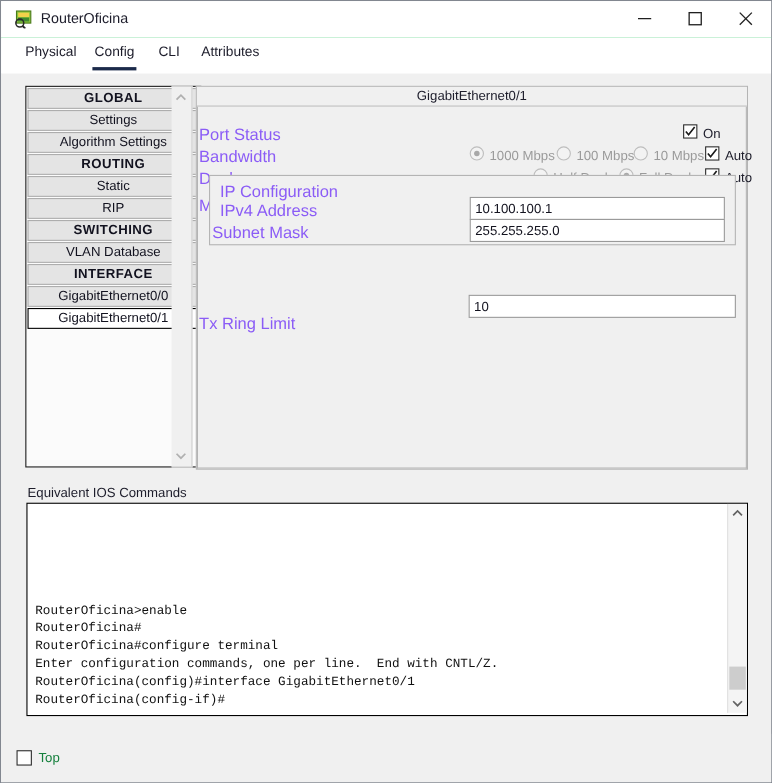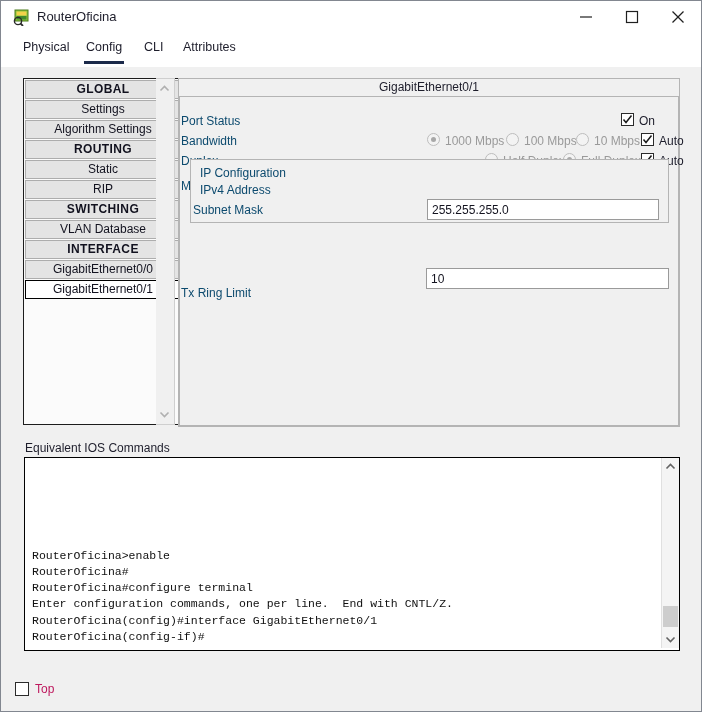--- a/index.html
+++ b/index.html
@@ -192,22 +192,22 @@
     width: 500px;
     height: 329px;
     box-sizing: border-box;
     border: 1px solid #b4b4b4;
     border-top: none;
     background: #f0f0f0;
   }
 
   .row-label {
     position: absolute;
-    font-size: 12px;
-    color: #0c4a6e;
+    font-size: 15px;
+    color: #8b5cf6;
     white-space: nowrap;
   }
 
   
   .ckbox {
     position: absolute;
     width: 13px; height: 13px;
     box-sizing: border-box;
     background: #ffffff;
     border: 1px solid #2b2b2b;
@@ -342,21 +342,21 @@
     width: 14px; height: 14px;
     box-sizing: border-box;
     background: #ffffff;
     border: 1px solid #2b2b2b;
     cursor: default;
   }
   #top-label {
     position: absolute;
     left: 34px; top: 15px;
     font-size: 12px;
-    color: #be185d;
+    color: #15803d;
   }
 </style>
 </head>
 <body>
 
 <div id="window">
 
   <div id="titlebar">
     <span id="titlebar-icon">
       <svg width="17" height="17" viewBox="0 0 17 17">
@@ -463,20 +463,21 @@
           </svg>
         </div>
         <div class="ck-label" style="left:479px; top:57px;">Auto</div>
 
         <div class="row-label" style="left:1px; top:82px;">MAC Address</div>
         <input class="tinput" style="left: 247px; top: 77px; width: 242px;" readonly="" value="00D0.58C0.C902">
 
         <div id="ip-group">
           <div class="row-label" style="left:9px; top:6px;">IP Configuration</div>
           <div class="row-label" style="left:9px; top:23px;">IPv4 Address</div>
+          <input class="tinput" style="left: 236px; top: 19px; width: 232px;" readonly="" value="10.100.100.1">
           <div class="row-label" style="left:2px; top:43px;">Subnet Mask</div>
           <input class="tinput" style="left: 236px; top: 39px; width: 232px;" readonly="" value="255.255.255.0">
         </div>
 
         <div class="row-label" style="left:1px; top:189px;">Tx Ring Limit</div>
         <input class="tinput" style="left: 246px; top: 171px; width: 243px;" readonly="" value="10">
 
       </div>
     </div>
 

